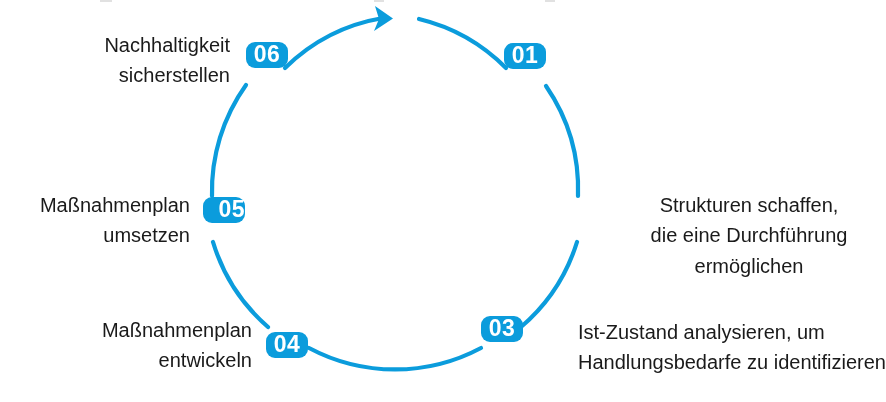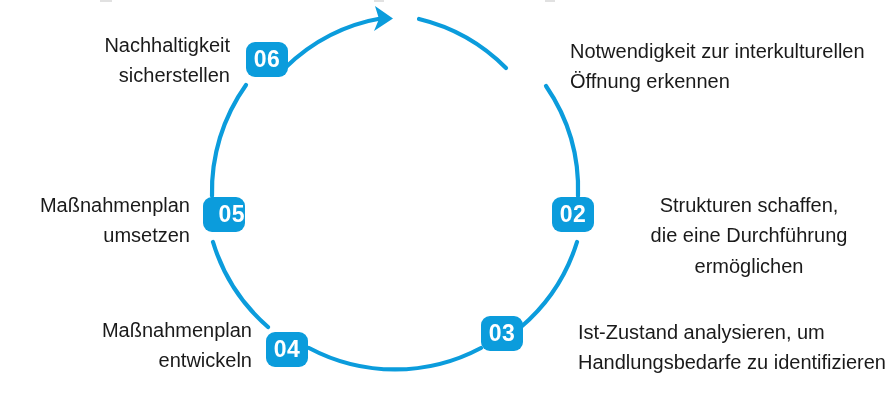--- a/index.html
+++ b/index.html
@@ -24,21 +24,21 @@
   #cycle-svg {
     position: absolute;
     left: 0;
     top: 0;
     width: 886px;
     height: 402px;
   }
   .step-badge {
     position: absolute;
     width: 42px;
-    height: 35px;
+    height: 26px;
     border-radius: 9px;
     background: #0b9cdc;
     color: #ffffff;
     font-size: 23px;
     font-weight: bold;
     letter-spacing: 0.5px;
     display: flex;
     align-items: center;
     justify-content: center;
     line-height: 1;
@@ -103,38 +103,36 @@
       <path d="M 481,348 A 183,183 0 0 1 309,348"></path>
 
       <path d="M 268,327 A 183,183 0 0 1 213,242"></path>
 
       <path d="M 212,196 A 183,183 0 0 1 246,85"></path>
     </g>
 
     <path d="M 375,6 L 393,18.5 L 374,31 L 379,19 Z" fill="#0b9cdc"></path>
   </svg>
 
-  <div class="step-badge badge-02">
-    <span>02</span>
+  <div class="step-badge badge-01">
+    <span>01</span>
   </div>
   <div class="step-badge badge-03">
     <span>03</span>
   </div>
   <div class="step-badge badge-04">
     <span>04</span>
   </div>
   <div class="step-badge badge-05">
     <span>05</span>
   </div>
   <div class="step-badge badge-06">
     <span>06</span>
   </div>
 
-  <div class="step-label label-right label-01">Notwendigkeit zur interkulturellen
-Öffnung erkennen</div>
   <div class="step-label label-right label-02">Strukturen schaffen,
 die eine Durchführung
 ermöglichen</div>
   <div class="step-label label-right label-03">Ist-Zustand analysieren, um
 Handlungsbedarfe zu identifizieren</div>
   <div class="step-label label-left  label-04">Maßnahmenplan
 entwickeln</div>
   <div class="step-label label-left  label-05">Maßnahmenplan
 umsetzen</div>
   <div class="step-label label-left  label-06">Nachhaltigkeit

